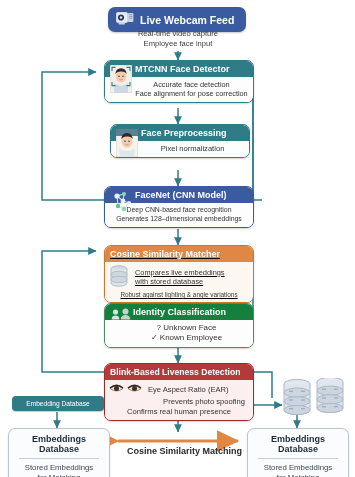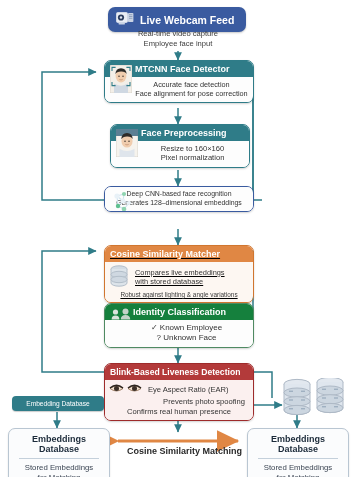--- a/index.html
+++ b/index.html
@@ -148,39 +148,41 @@
       </svg>
     </div>
   </div>
 
   <div class="node" style="left:110px;top:124px;width:138px;border:1.3px solid #2f7c88;">
     <div class="hdr" style="background:#2f7c88;font-size:9px;padding-left:30px;">
       <span>Face Preprocessing</span>
     </div>
     <div class="body" style="padding-left:30px;font-size:7.6px;">
       <div class="lines">
-        <div>Resize to 160×160</div>
         <div>Pixel normalization</div>
       </div>
     </div>
     <div style="position:absolute;left:5px;top:4px;">
       <svg width="22" height="28" viewBox="0 0 22 28">
         <rect x="0" y="0" width="22" height="28" rx="1.5" fill="#f6f3ed" stroke="#d9d4cc"></rect>
         <rect x="0" y="0" width="22" height="7" fill="#5b7f93"></rect>
         <ellipse cx="11" cy="12" rx="5.6" ry="6.6" fill="#f0cdae"></ellipse>
         <path d="M5.2 10.2 q0.5 -6.2 5.8 -6.2 q5.3 0 5.8 6.2 q-1.4 -3 -5.8 -2.8 q-4.4 0.2 -5.8 2.8z" fill="#2e2b28"></path>
         <circle cx="9" cy="12.3" r="0.75" fill="#3a322c"></circle>
         <circle cx="13" cy="12.3" r="0.75" fill="#3a322c"></circle>
         <path d="M9.3 15.4 q1.7 1.1 3.4 0" stroke="#b9825f" stroke-width="0.6" fill="none"></path>
         <path d="M3.5 19.8 q7.5 4.4 15 0 L18.5 28 L3.5 28 z" fill="#dfe5ec"></path>
       </svg>
     </div>
   </div>
 
   <div class="node" style="left:104px;top:186px;width:148px;border:1.3px solid #3a5ba0;">
+    <div class="hdr" style="background:#3a5ba0;font-size:9px;padding-left:30px;">
+      <span>FaceNet (CNN Model)</span>
+    </div>
     <div class="body" style="padding-left:5px;font-size:6.9px;">
       <div class="lines">
         <div>Deep CNN-based face recognition</div>
         <div>Generates 128–dimensional embeddings</div>
       </div>
     </div>
     <div style="position:absolute;left:5px;top:3px;">
       <svg width="24" height="24" viewBox="0 0 24 24">
         <g stroke="#cfe2ee" stroke-width="1.1" fill="none">
           <path d="M7 6 L14 4"></path>
@@ -224,22 +226,22 @@
       <div style="text-align:center;font-size:6.4px;margin-top:2px;color:#3a3a3a;">Robust against lighting &amp; angle variations</div>
     </div>
   </div>
 
   <div class="node" style="left:104px;top:303px;width:148px;border:1.3px solid #4f8a62;">
     <div class="hdr" style="background:#15803d;font-size:9px;padding-left:28px;">
       <span>Identity Classification</span>
     </div>
     <div class="body" style="padding-left:20px;font-size:8px;">
       <div class="lines" style="text-align:center;">
+        <div>? Unknown Face</div>
         <div>✓ Known Employee</div>
-        <div>? Unknown Face</div>
       </div>
     </div>
     <div style="position:absolute;left:6px;top:2px;">
       <svg width="22" height="12" viewBox="0 0 22 12">
         <circle cx="4.5" cy="4" r="2.6" fill="#d9e4dc"></circle>
         <path d="M0.6 11.5 q0 -4 3.9 -4 q3.9 0 3.9 4z" fill="#d9e4dc"></path>
         <circle cx="14.5" cy="3.6" r="3" fill="#c3d4c8"></circle>
         <path d="M9.8 11.5 q0 -4.6 4.7 -4.6 q4.7 0 4.7 4.6z" fill="#c3d4c8"></path>
       </svg>
     </div>

